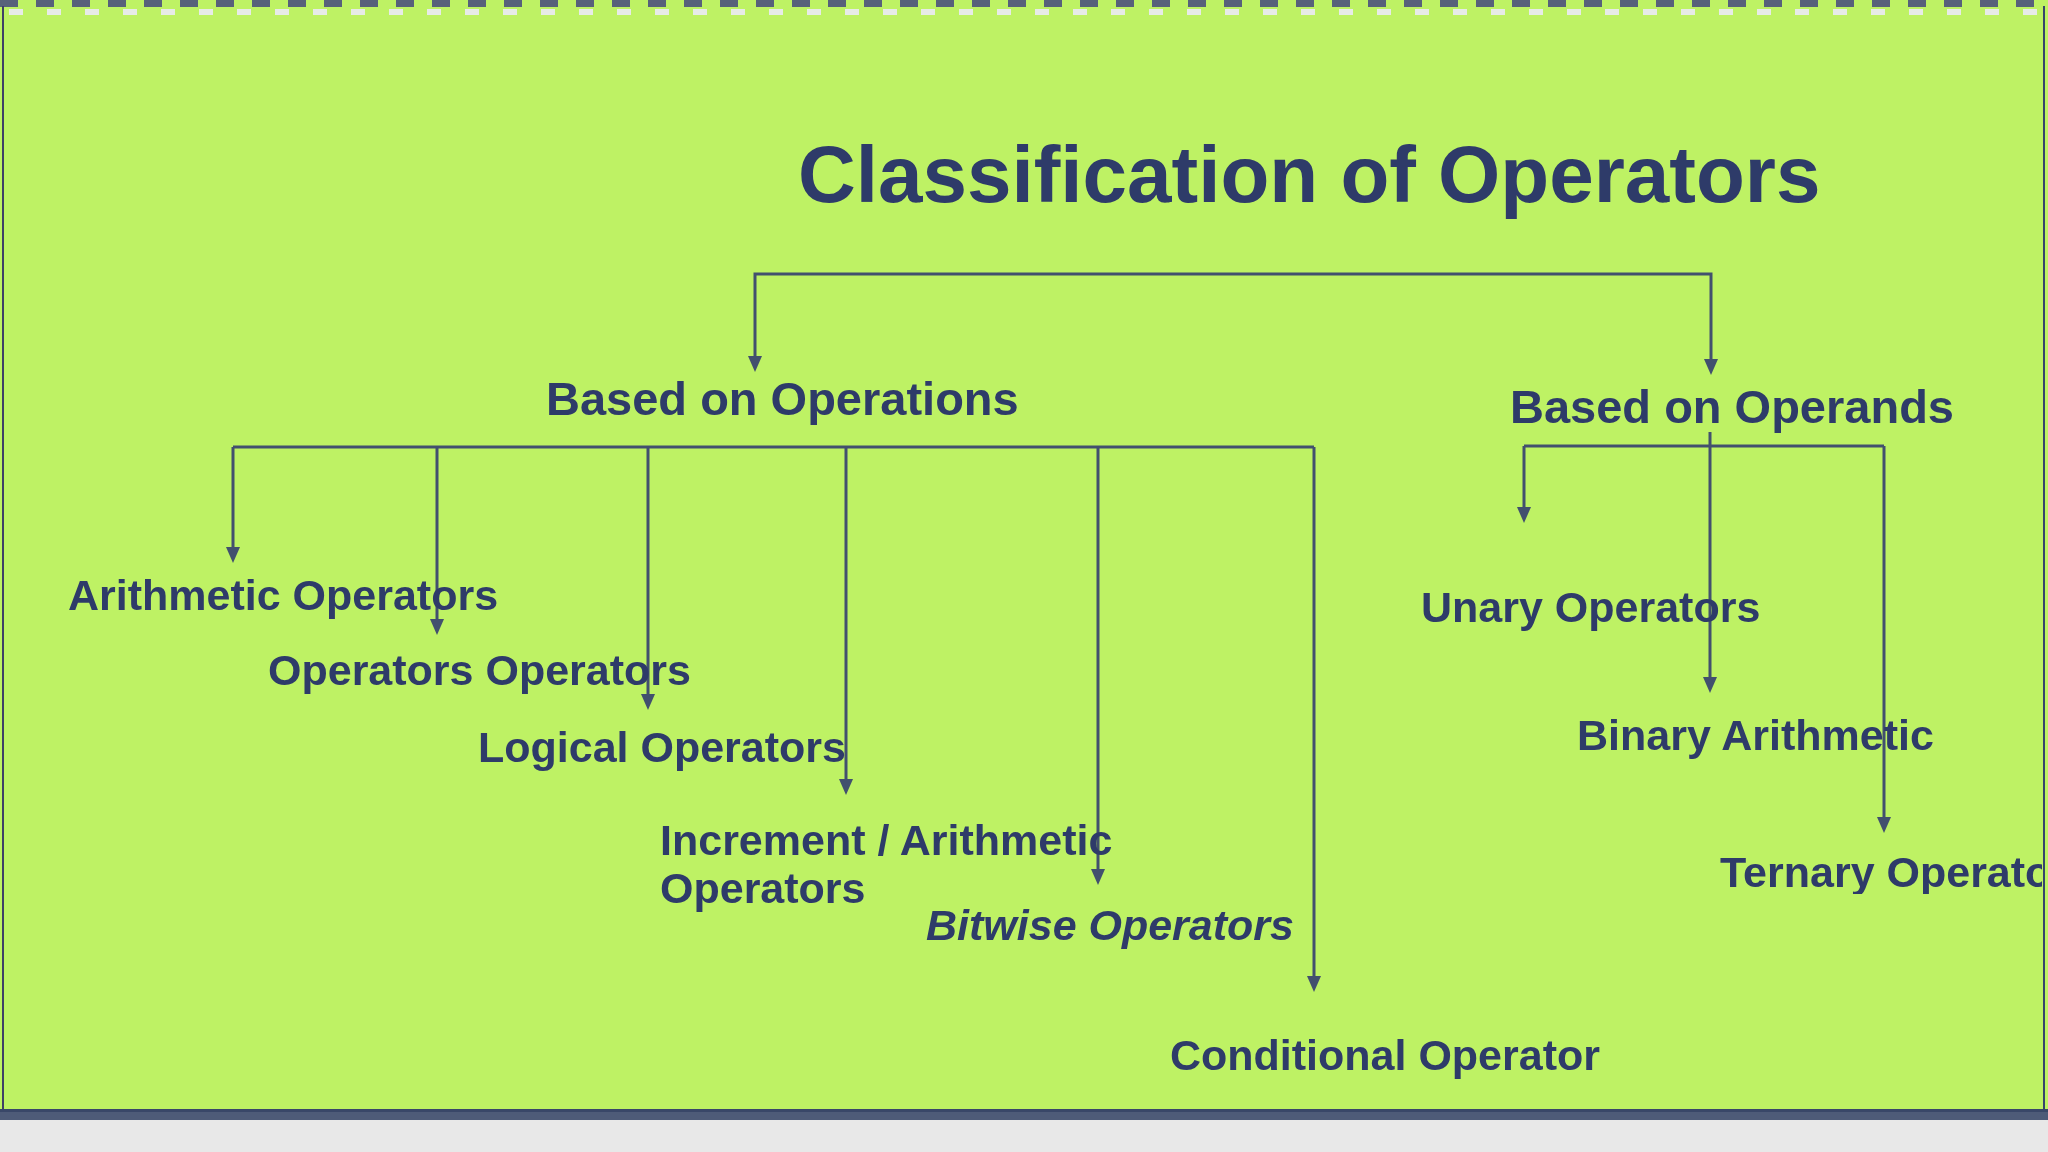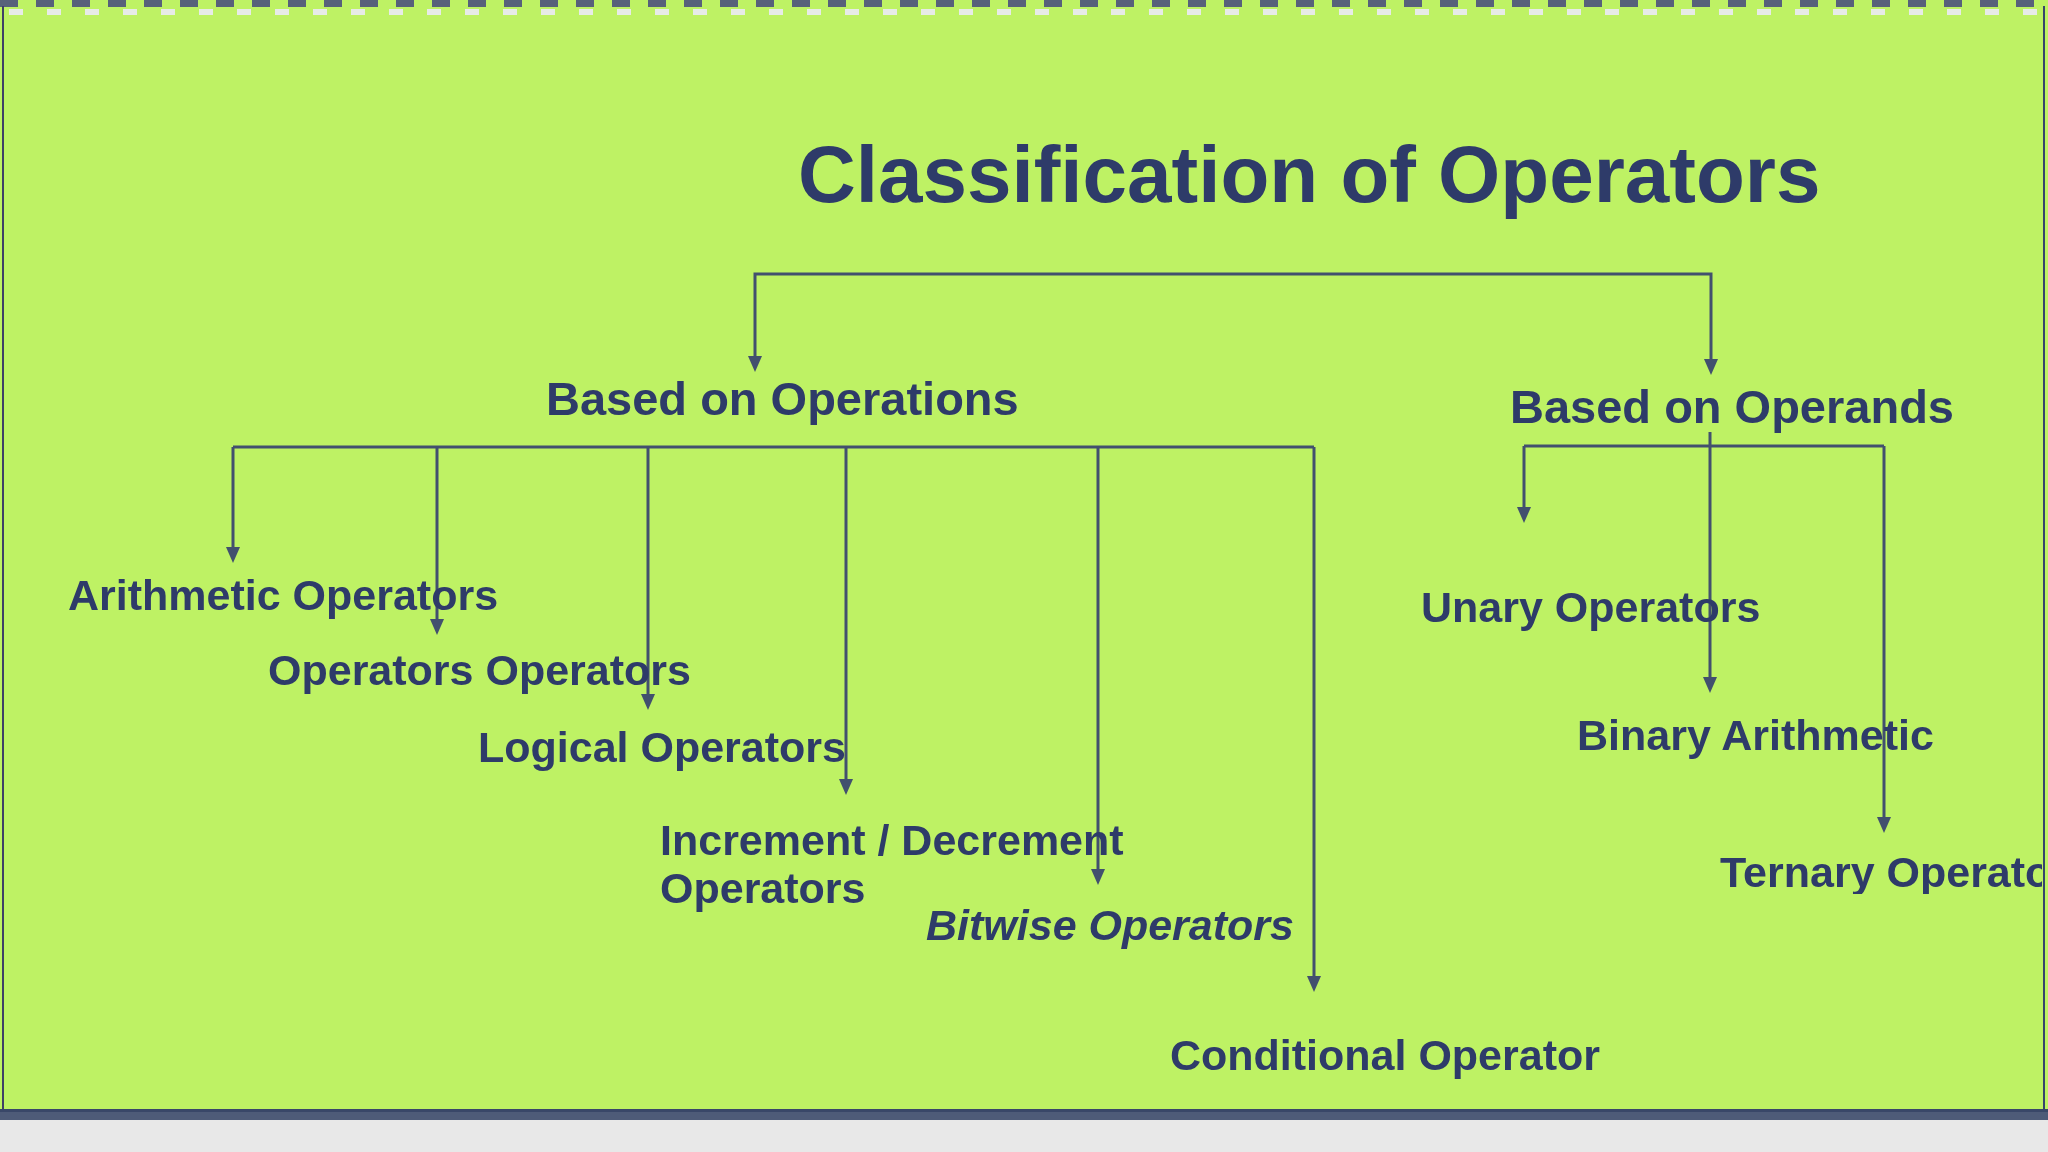--- a/index.html
+++ b/index.html
@@ -104,21 +104,21 @@
   <div class="lbl branch" style="left:546px;top:375px;">Based on Operations</div>
 
   <div class="lbl branch" style="left:1510px;top:383px;text-align:right;">Based on Operands</div>
 
   <div class="lbl leaf" style="left:44px;top:574px;margin-left:24px;">Arithmetic Operators</div>
 
   <div class="lbl leaf" style="left:268px;top:649px;">Operators Operators</div>
 
   <div class="lbl leaf" style="left:478px;top:726px;">Logical Operators</div>
 
-  <div class="lbl leaf two-line" style="left:660px;top:816px;">Increment / Decrement
+  <div class="lbl leaf two-line" style="left:660px;top:816px;">Increment / Arithmetic
 Operators</div>
 
   <div class="lbl leaf" style="left:926px;top:904px;font-style:italic;">Bitwise Operators</div>
 
   <div class="lbl leaf" style="left:1170px;top:1002px;margin-top:32px;">Conditional Operator</div>
 
   <div class="lbl leaf" style="left:1421px;top:539px;margin-top:47px;">Unary Operators</div>
 
   <div class="lbl leaf" style="left:1577px;top:714px;">Binary Arithmetic</div>
 

